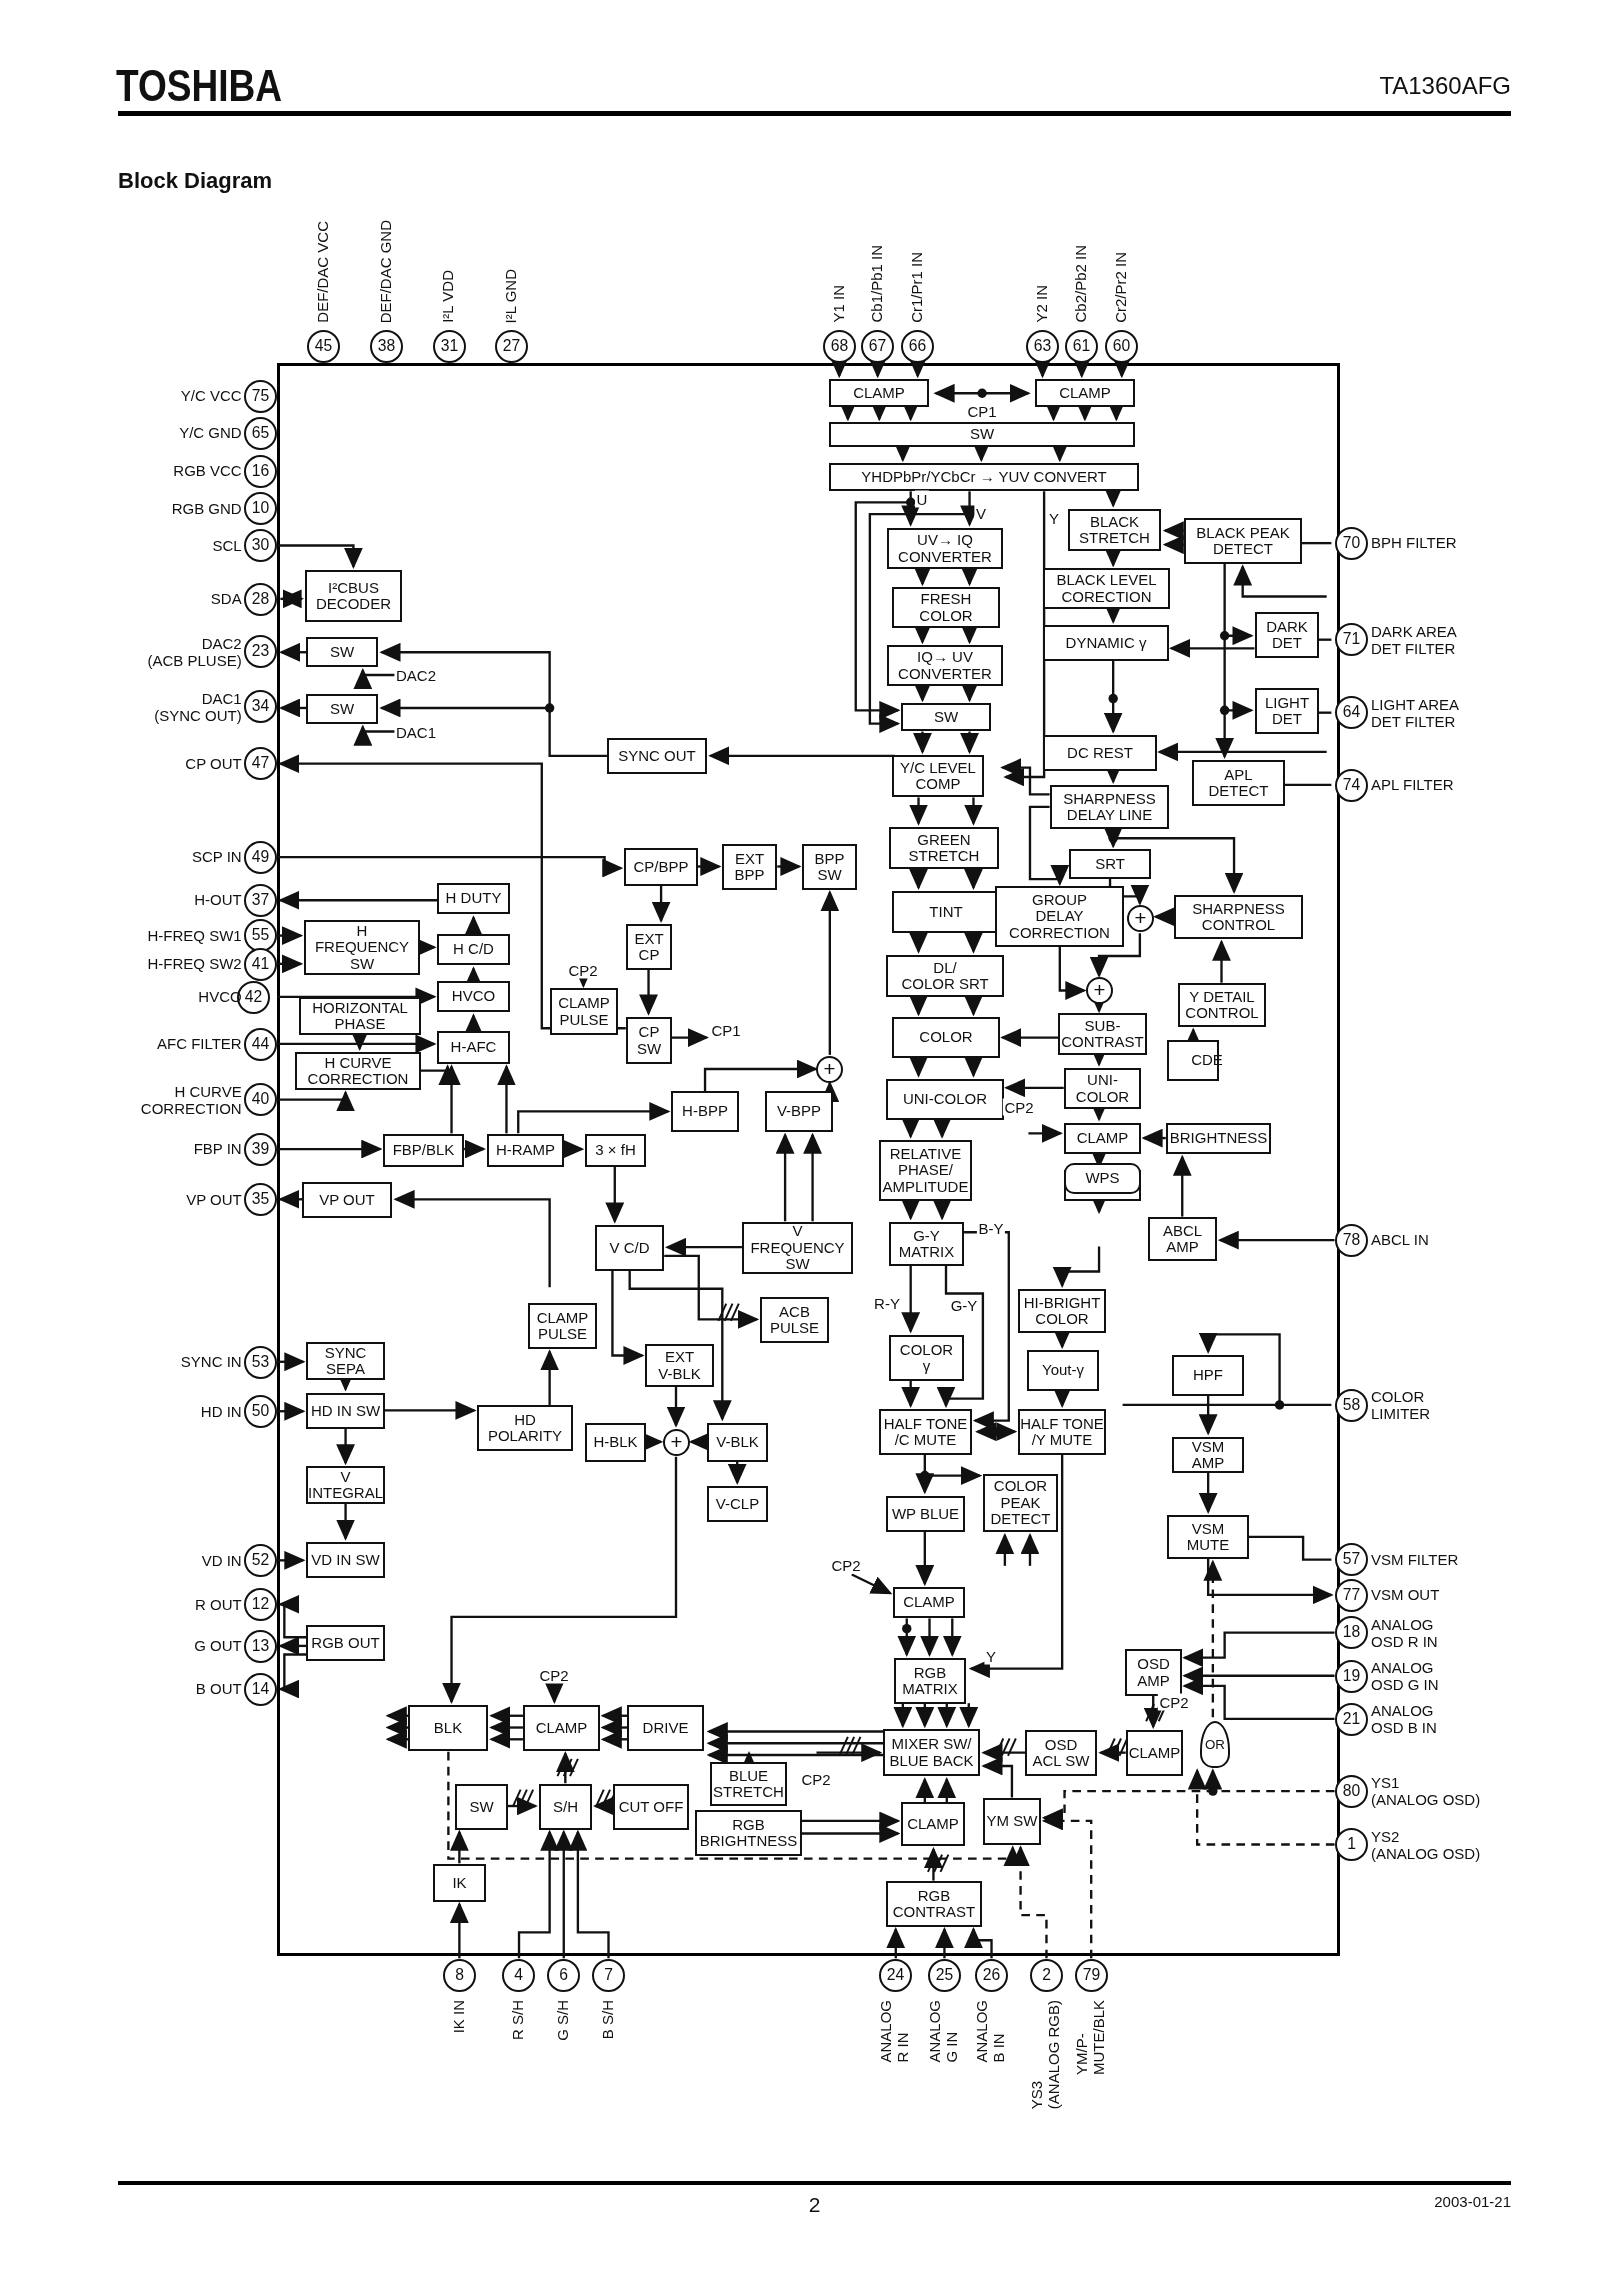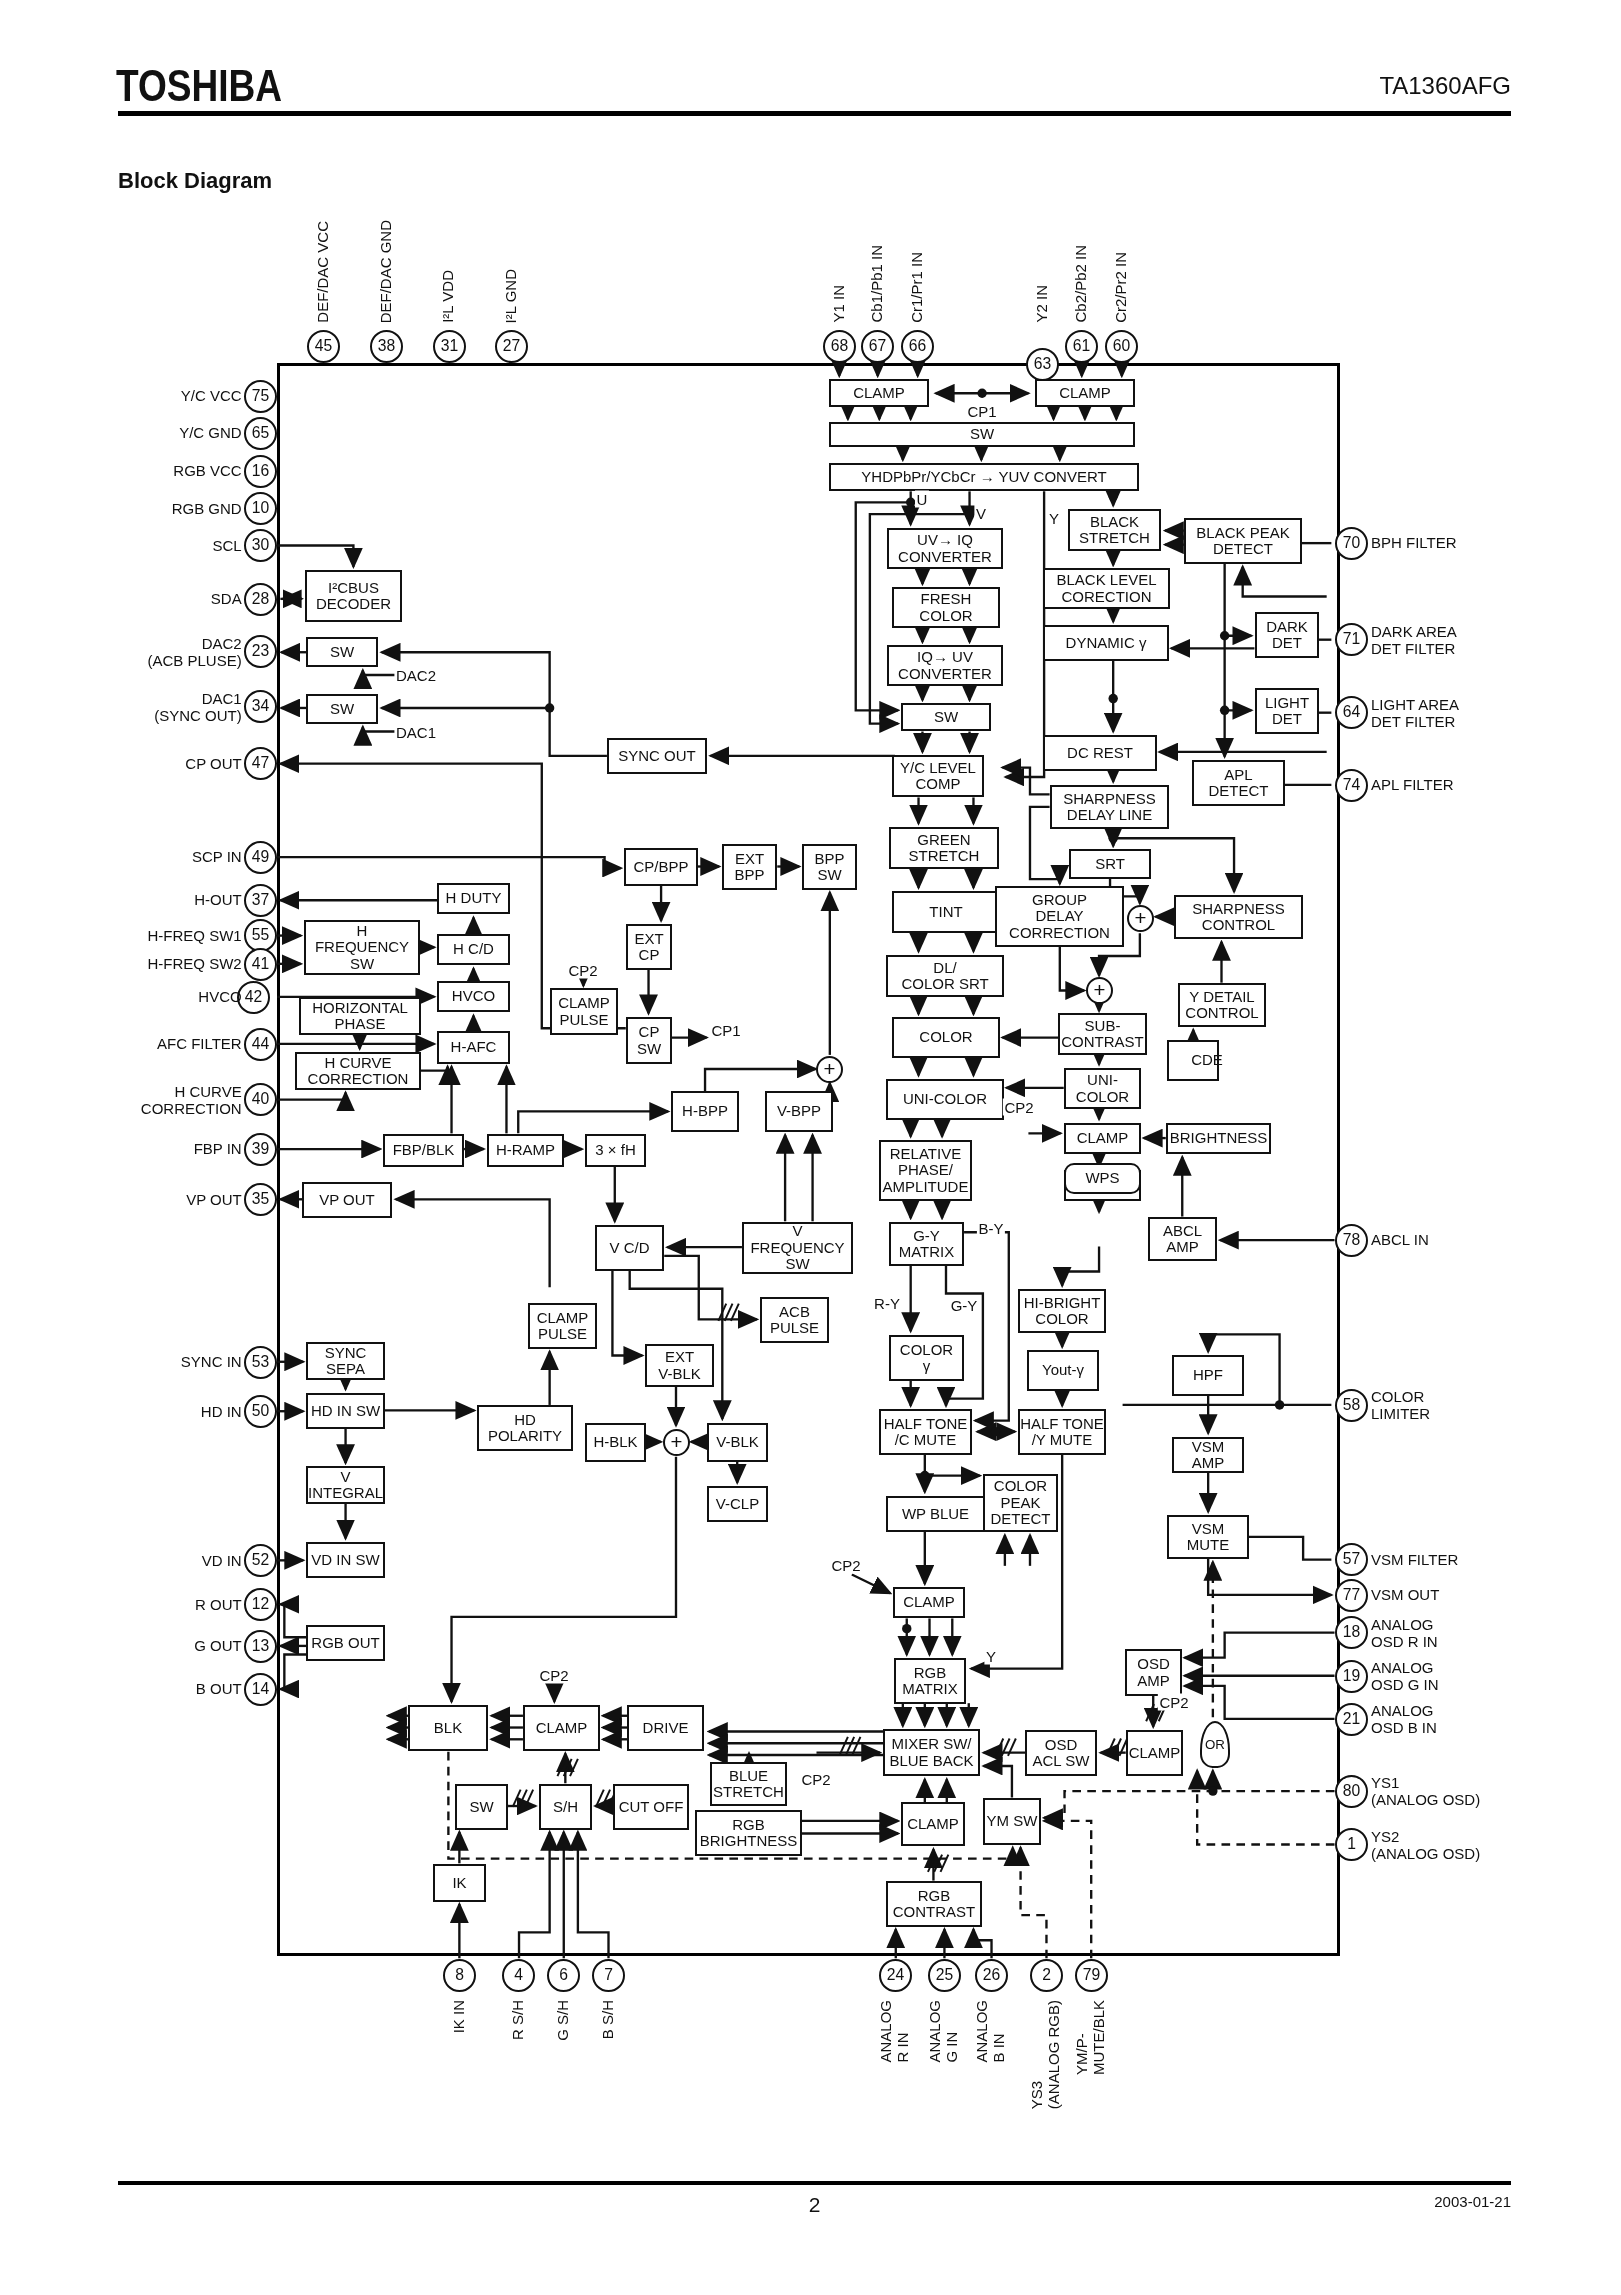--- a/index.html
+++ b/index.html
@@ -383,21 +383,21 @@
     <div class="block" style="left: 886px; top: 1079px; width: 118px; height: 41px;">UNI-COLOR</div>
     <div class="block" style="left: 879px; top: 1140px; width: 93px; height: 61px;">RELATIVE
 PHASE/
 AMPLITUDE</div>
     <div class="block" style="left: 889px; top: 1222px; width: 75px; height: 44px;">G-Y
 MATRIX</div>
     <div class="block" style="left: 889px; top: 1335px; width: 75px; height: 46px;">COLOR
 γ</div>
     <div class="block" style="left: 879px; top: 1409px; width: 93px; height: 46px;">HALF TONE
 /C MUTE</div>
-    <div class="block" style="left: 886px; top: 1496px; width: 99px; height: 36px;">WP BLUE</div>
+    <div class="block" style="left: 886px; top: 1496px; width: 79px; height: 36px;">WP BLUE</div>
     <div class="block" style="left: 893px; top: 1587px; width: 72px; height: 31px;">CLAMP</div>
     <div class="block" style="left: 894px; top: 1658px; width: 72px; height: 46px;">RGB
 MATRIX</div>
     <div class="block" style="left: 883px; top: 1729px; width: 97px; height: 47px;">MIXER SW/
 BLUE BACK</div>
     <div class="block" style="left: 901px; top: 1802px; width: 64px; height: 44px;">CLAMP</div>
     <div class="block" style="left: 886px; top: 1881px; width: 96px; height: 46px;">RGB
 CONTRAST</div>
     <div class="block" style="left: 983px; top: 1798px; width: 58px; height: 47px;">YM SW</div>
     <div class="block" style="left: 1025px; top: 1730px; width: 72px; height: 46px;">OSD
@@ -492,21 +492,21 @@
     <div class="pin" style="left: 433px; top: 330px;">31</div>
     <div class="vlab" style="left: 440px; bottom: 1972px;">I²L VDD</div>
     <div class="pin" style="left: 495px; top: 330px;">27</div>
     <div class="vlab" style="left: 503px; bottom: 1972px;">I²L GND</div>
     <div class="pin" style="left: 823px; top: 330px;">68</div>
     <div class="vlab" style="left: 831px; bottom: 1972px;">Y1 IN</div>
     <div class="pin" style="left: 861px; top: 330px;">67</div>
     <div class="vlab" style="left: 869px; bottom: 1972px;">Cb1/Pb1 IN</div>
     <div class="pin" style="left: 901px; top: 330px;">66</div>
     <div class="vlab" style="left: 909px; bottom: 1972px;">Cr1/Pr1 IN</div>
-    <div class="pin" style="left: 1026px; top: 330px; margin-top: 18px;">63</div>
+    <div class="pin" style="left: 1026px; top: 330px;">63</div>
     <div class="vlab" style="left: 1034px; bottom: 1972px;">Y2 IN</div>
     <div class="pin" style="left: 1065px; top: 330px;">61</div>
     <div class="vlab" style="left: 1073px; bottom: 1972px;">Cb2/Pb2 IN</div>
     <div class="pin" style="left: 1105px; top: 330px;">60</div>
     <div class="vlab" style="left: 1113px; bottom: 1972px;">Cr2/Pr2 IN</div>
     <div class="pin" style="left: 443px; top: 1959px;">8</div>
     <div class="vlab" style="left: 451px; top: 2000px;">IK IN</div>
     <div class="pin" style="left: 502px; top: 1959px;">4</div>
     <div class="vlab" style="left: 510px; top: 2000px;">R S/H</div>
     <div class="pin" style="left: 547px; top: 1959px;">6</div>

